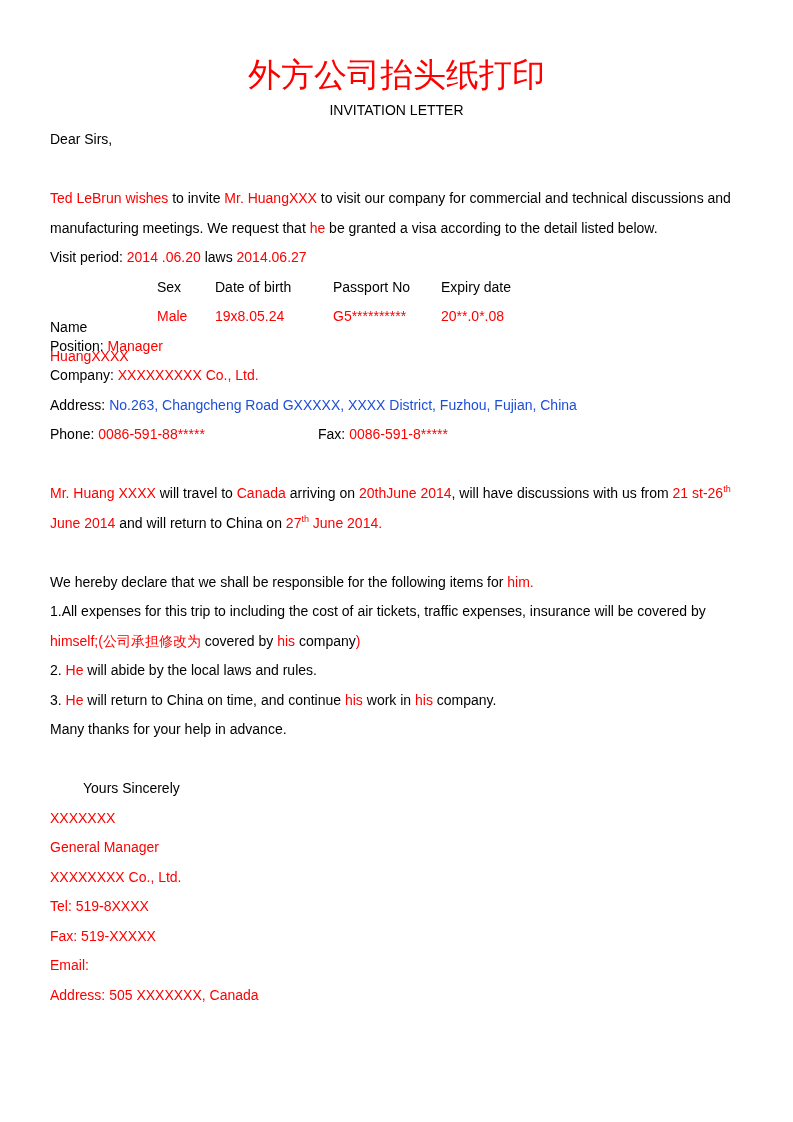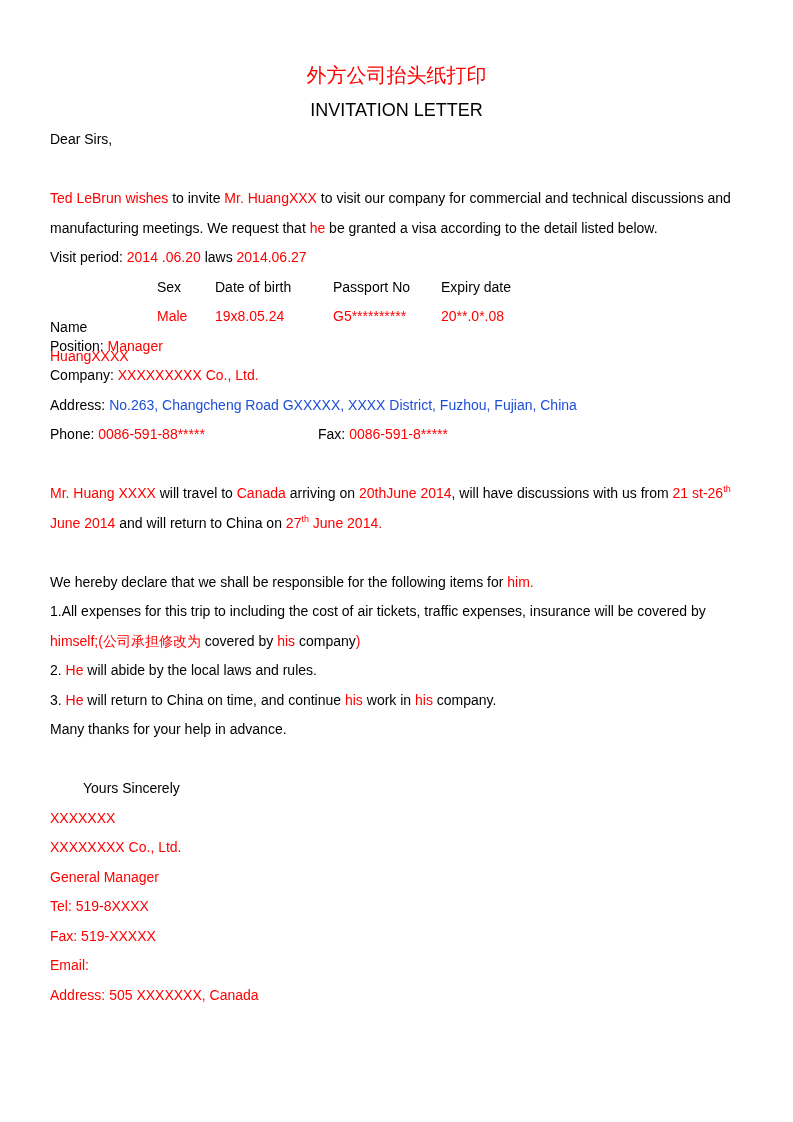--- a/index.html
+++ b/index.html
@@ -4,24 +4,24 @@
 <style>
   html,body{margin:0;padding:0;background:#fff;}
   .page{
     width:793px;height:1122px;background:#ffffff;overflow:hidden;
     font-family:"Liberation Sans","DejaVu Sans",sans-serif;
     font-size:14px;color:#000;position:relative;box-sizing:border-box;
     padding:55px 50px 0 50px;
   }
   .doc-title{
     text-align:center;font-family:"DejaVu Serif","Liberation Serif",serif;
-    font-size:20px;line-height:40px;height:40px;font-weight:400;
+    font-size:33px;line-height:40px;height:40px;font-weight:400;
   }
   .doc-subtitle{
-    text-align:center;font-size:18px;line-height:30px;height:30px;color:#000;
+    text-align:center;font-size:14px;line-height:30px;height:30px;color:#000;
   }
   .body-col{width:693px;}
   .line{line-height:29.5px;min-height:29.5px;white-space:nowrap;}
   .para{line-height:29.5px;}
   .gap{height:29.5px;}
   .tbl-row{display:flex;line-height:29.5px;height:29.5px;}
   .tbl-c1{width:107px;margin-top:40px;}
   .tbl-c2{width:58px;}
   .tbl-c3{width:118px;}
   .tbl-c4{width:108px;}
@@ -91,23 +91,23 @@
     <div class="line"><span style="color: rgb(0, 0, 0);">3. </span><span style="color: rgb(254, 0, 0);">He</span><span style="color: rgb(0, 0, 0);"> will return to China on time, and continue </span><span style="color: rgb(254, 0, 0);">his</span><span style="color: rgb(0, 0, 0);"> work in </span><span style="color: rgb(254, 0, 0);">his</span><span style="color: rgb(0, 0, 0);"> company.</span></div>
 
     <div class="line"><span style="color: rgb(0, 0, 0); margin-top: 24px;">Many thanks for your help in advance.</span></div>
 
     <div class="gap"></div>
 
     <div class="line"><span style="color: rgb(0, 0, 0); margin-left: 33px;">Yours Sincerely</span></div>
 
     <div class="line"><span style="color: rgb(254, 0, 0);">XXXXXXX</span></div>
 
+    <div class="line"><span style="color: rgb(254, 0, 0);">General Manager</span></div>
+
     <div class="line"><span style="color: rgb(254, 0, 0);">XXXXXXXX Co., Ltd.</span></div>
-
-    <div class="line"><span style="color: rgb(254, 0, 0);">General Manager</span></div>
 
     <div class="line"><span style="color: rgb(254, 0, 0);">Tel: 519-8XXXX</span></div>
 
     <div class="line"><span style="color: rgb(254, 0, 0);">Fax: 519-XXXXX</span></div>
 
     <div class="line"><span style="color: rgb(254, 0, 0);">Email:</span></div>
 
     <div class="line"><span style="color: rgb(254, 0, 0);">Address: 505 XXXXXXX, Canada</span></div>
 
   </div>

